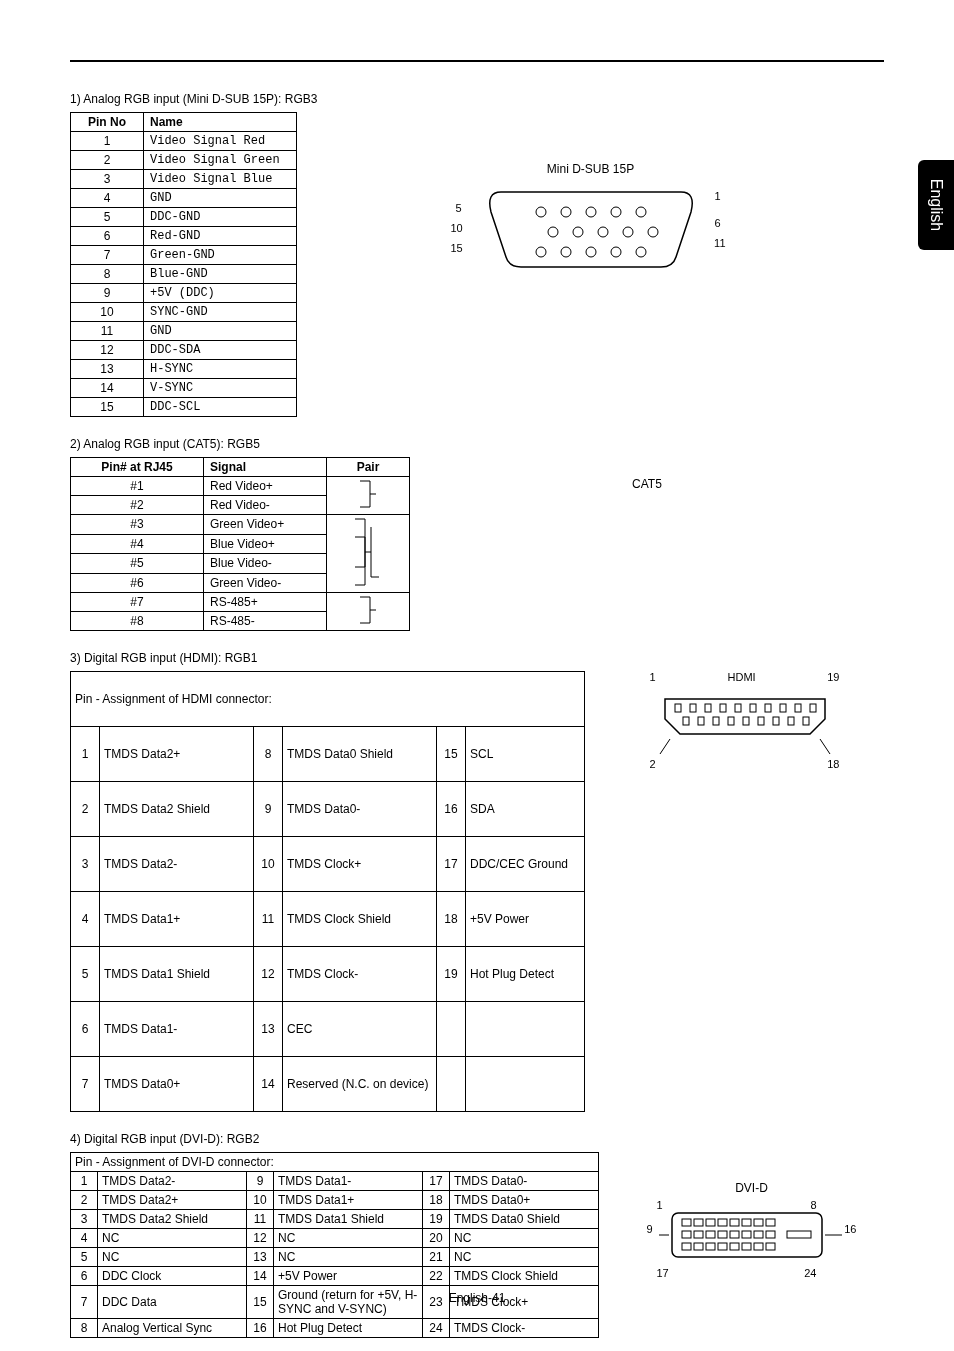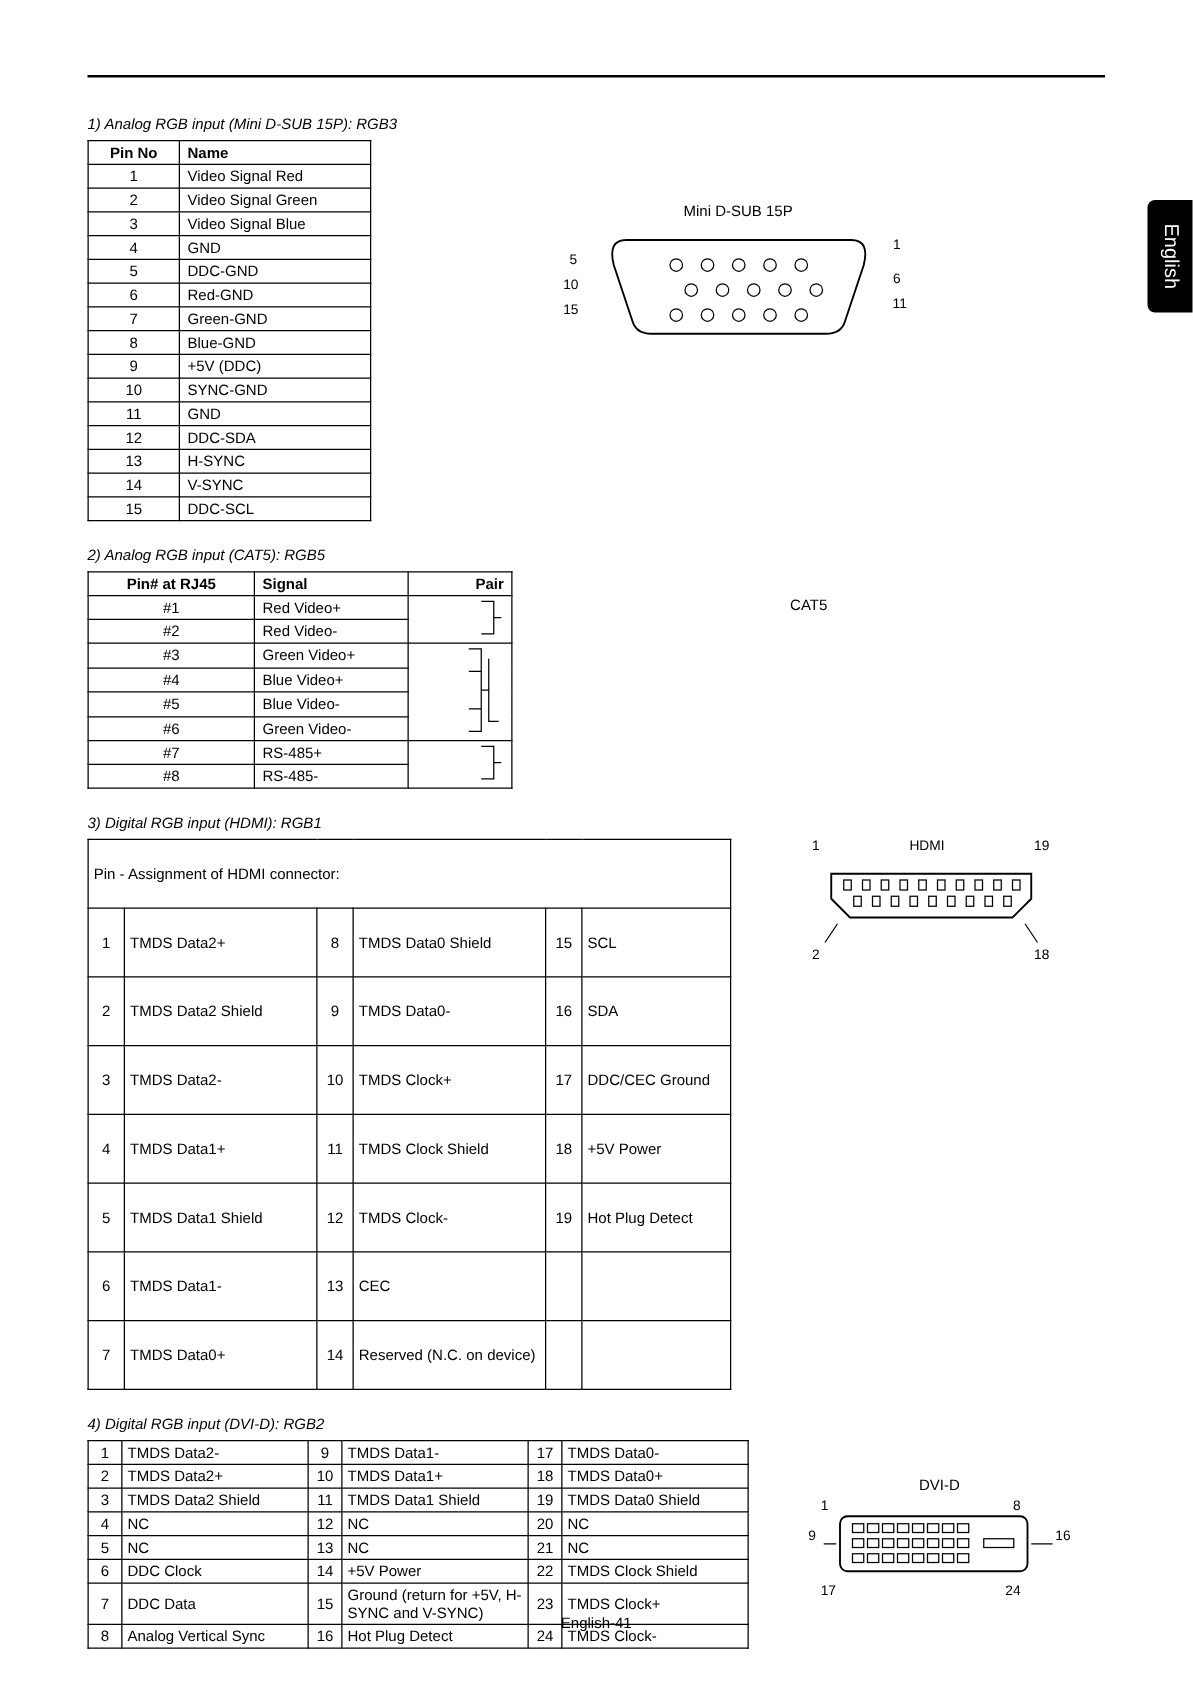--- a/index.html
+++ b/index.html
@@ -41,47 +41,46 @@
     margin: 0 0 4px 0;
   }
   .title-rule {
     border: none;
     border-top: 2px solid #000;
     margin: 0 0 30px 0;
   }
   .section-label {
     font-size: 12px;
     margin: 10px 0 6px 0;
-    font-style: italic;
   }
   .row {
     display: flex;
     align-items: flex-start;
     margin-bottom: 20px;
   }
   .leftcol { flex: none; }
   .rightcol { flex: 1; display:flex; flex-direction:column; align-items:center; justify-content:center; }
 
   table.pin-table {
     border-collapse: collapse;
     font-size: 12px;
   }
   table.pin-table th, table.pin-table td {
     border: 1px solid #000;
     padding: 2px 6px;
     text-align: left;
     white-space: nowrap;
   }
   table.t1 th:first-child, table.t1 td:first-child { text-align:center; width:60px; }
-  table.t1 td:last-child { width:140px; }
+  table.t1 td:last-child { width:140px;font-family:Liberation Mono, monospace; }
 
   table.t2 td, table.t2 th { text-align:left; }
   table.t2 .c1 { text-align:center; width:120px; }
   table.t2 .c2 { width:110px; }
-  table.t2 .c3 { width:70px; text-align:right; vertical-align:middle; }
+  table.t2 .c3 { width:70px; text-align:center; vertical-align:middle; }
 
   table.t3 td, table.t3 th { padding:20px 4px; }
   table.t3 .num { text-align:center; width:20px; }
   table.t3 .sig { width:145px; }
   .t3-header td { text-align:center; }
 
   table.t4 td, table.t4 th { padding:2px 4px; }
   table.t4 .num { text-align:center; width:18px; }
   table.t4 .sig { width:140px; }
   .t4-header td { text-align:center; }
@@ -390,20 +389,23 @@
         <span style="position:absolute;right:-5px;bottom:-8px;font-size:11px">18</span>
       </div>
     </div>
   </div>
 
   <div class="section-label">4)   Digital RGB input (DVI-D): RGB2</div>
   <div class="row">
     <div class="leftcol">
       <table class="pin-table t4">
         <tbody>
+            <tr class="t4-header">
+              <td colspan="6">Pin - Assignment of DVI-D connector:</td>
+            </tr>
         <tr>
               <td class="num">1</td>
               <td class="sig">TMDS Data2-</td>
               <td class="num">9</td>
               <td class="sig">TMDS Data1-</td>
               <td class="num">17</td>
               <td class="sig">TMDS Data0-</td>
             </tr>
         <tr>
               <td class="num">2</td>

